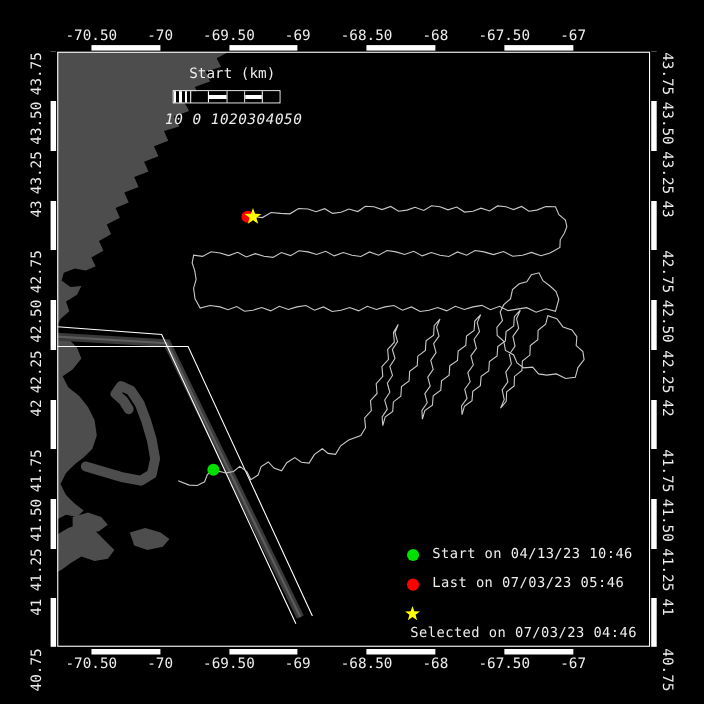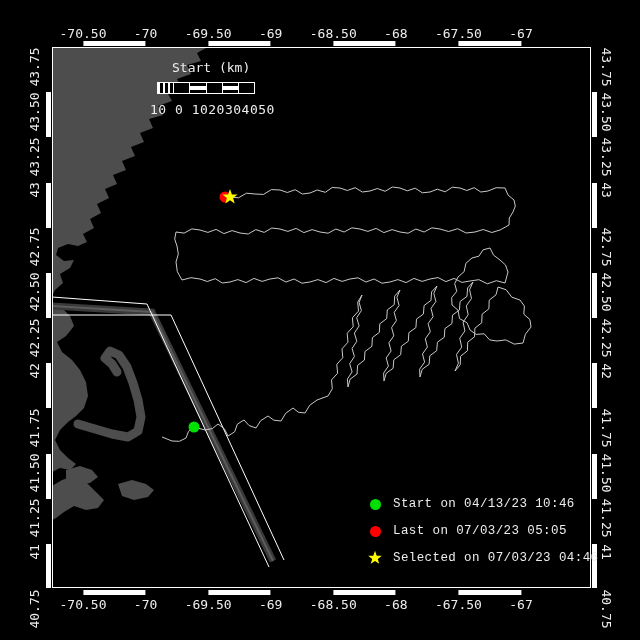--- a/index.html
+++ b/index.html
@@ -15,23 +15,23 @@
   .lat-left{transform:translate(-50%,-50%) rotate(-90deg);}
   .lat-right{transform:translate(-50%,-50%) rotate(90deg);}
   #scalebar-block{position:absolute;left:140px;top:60px;}
   #scalebar-title{position:absolute;left:32px;top:0;font-size:13px;white-space:nowrap;}
   #scalebar{position:absolute;left:17px;top:22px;width:96px;height:10px;border:1px solid #fff;display:flex;}
   #scalebar .cell{height:100%;box-sizing:border-box;border-right:1px solid #fff;flex:1;}
   #scalebar .cell:last-child{border-right:none;}
   .cell-hatch{background:repeating-linear-gradient(90deg,#fff 0 2px,#000 2px 5px);}
   .cell-plain{background:#000;}
   .cell-stripe{background:linear-gradient(#000 0 3px,#fff 3px 7px,#000 7px 10px);}
-  #scalebar-values{position:absolute;left:10px;top:42px;font-size:13px;white-space:nowrap;letter-spacing:.5px;}
+  #scalebar-values{position:absolute;left:10px;top:42px;font-size:13px;white-space:nowrap;letter-spacing:.5px;font-style:italic;}
   #legend{position:absolute;left:365px;top:495px;}
-  .legend-row{position:absolute;left:0;height:18px;display:flex;align-items:center;white-space:nowrap;font-family:Liberation Mono, monospace;}
+  .legend-row{position:absolute;left:0;height:18px;display:flex;white-space:nowrap;}
   .legend-marker{width:20px;display:flex;justify-content:center;align-items:center;}
   .legend-dot{width:11px;height:11px;border-radius:50%;}
   .legend-text{font-size:12.5px;margin-left:8px;letter-spacing:.4px;}
 </style>
 </head>
 <body>
 
 <div id="screen">
 
   <svg id="map-svg" xmlns="http://www.w3.org/2000/svg">
@@ -126,23 +126,23 @@
     <div class="legend-row" style="top:0px;">
       <span class="legend-marker">
           <span class="legend-dot" style="background:#00e000;"></span>
         </span>
       <span class="legend-text">Start on 04/13/23 10:46</span>
     </div>
     <div class="legend-row" style="top:27px;">
       <span class="legend-marker">
           <span class="legend-dot" style="background:#ff0000;"></span>
         </span>
-      <span class="legend-text">Last on 07/03/23 05:05</span>
+      <span class="legend-text">Last on 07/03/23 05:46</span>
     </div>
-    <div class="legend-row" style="top:54px;">
+    <div class="legend-row" style="top:54px;flex-direction:column;">
       <span class="legend-marker">
         <svg width="18" height="18" viewBox="-9 -9 18 18">
             <polygon points="0,-7.2 1.7,-2.3 6.8,-2.2 2.8,0.9 4.2,5.8 0,3 -4.2,5.8 -2.8,0.9 -6.8,-2.2 -1.7,-2.3" fill="#ffff00"></polygon>
           </svg>
       </span>
       <span class="legend-text">Selected on 07/03/23 04:46</span>
     </div>
   </div>
 </div>
 

